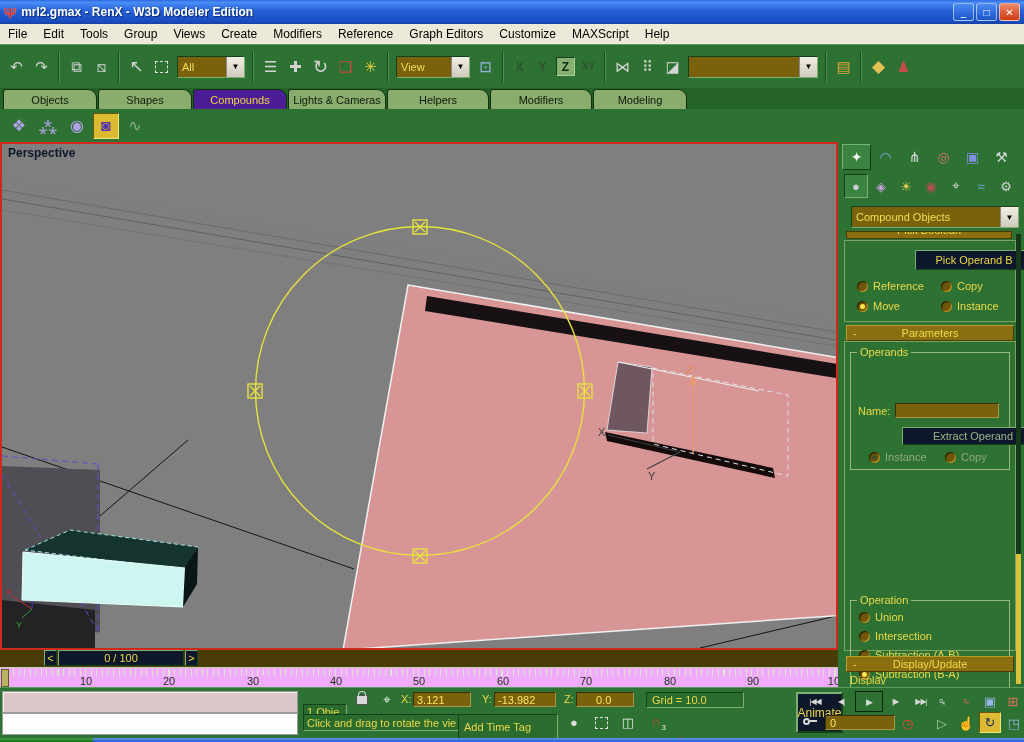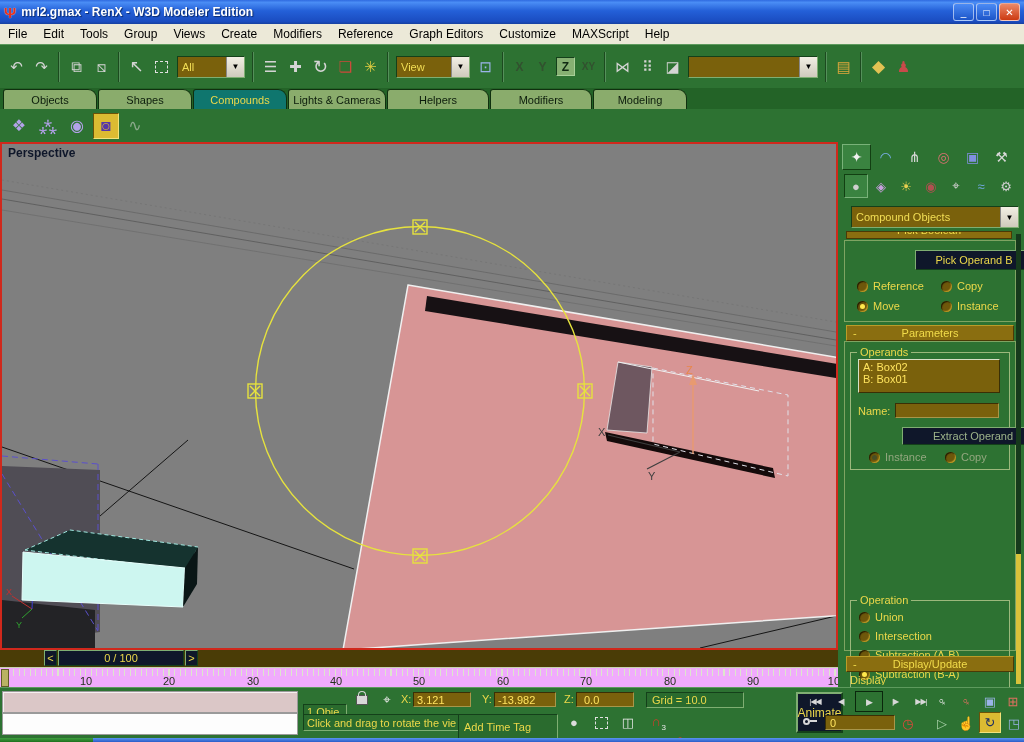--- a/index.html
+++ b/index.html
@@ -43,21 +43,21 @@
     color:#32512f;font-weight:bold;font-size:12px;flex:none;margin:0 2px;}
   .axisbtn.pressed{background:#86b072;border:1px solid;border-color:#14401a #a8d098 #a8d098 #14401a;
     box-sizing:border-box;color:#102a12;}
   
   #tabbar{left:0;top:88px;width:1024px;height:21px;background:#236327;
     display:flex;align-items:flex-end;padding-left:3px;box-sizing:border-box;}
   .tab{height:19px;width:92px;background:#8aac6c;color:#0c1c0c;font-size:11px;
     border:1px solid #10300f;border-bottom:none;border-radius:3px 9px 0 0;
     display:flex;align-items:center;justify-content:center;margin-right:1px;flex:none;
     white-space:nowrap;overflow:hidden;}
-  .tab.active{background:#0f766e;color:#ecd84a;}
+  .tab.active{background:#4c1d95;color:#ecd84a;}
   
   #toolrow{left:0;top:109px;width:1024px;height:33px;background:#2d7232;
     display:flex;align-items:center;padding-left:6px;box-sizing:border-box;}
   .cbtn{width:26px;height:26px;display:flex;align-items:center;justify-content:center;
     color:#b3a2ea;font-size:16px;margin-right:3px;flex:none;}
   .cbtn.active{background:#dcbb32;border:1px solid;border-color:#6a5208 #f2e27a #f2e27a #6a5208;
     box-sizing:border-box;color:#5636a8;}
   
   #viewport{left:0;top:142px;width:838px;height:508px;border:2px solid #d0281c;
     box-sizing:border-box;background:#7f7f7f;overflow:hidden;}
@@ -362,24 +362,20 @@
   </div>
 
   <div class="rollhead abs" style="left:6px;top:183px;width:166px;">
     <span class="minus">-</span>
     <span>Parameters</span>
   </div>
   <div class="abs pbody" style="left:4px;top:199px;width:172px;height:310px;">
 
     <div class="group abs" style="left:5px;top:10px;width:160px;height:118px;">
       <span class="glabel">Operands</span>
-      <div class="brown abs" style="left:7px;top:6px;width:142px;height:34px;border-color:#d8e0c8 #3a2f05 #3a2f05 #d8e0c8;padding:1px 4px;">
-        <div>A: Box02</div>
-        <div>B: Box01</div>
-      </div>
       <div class="rrow abs" style="left:7px;top:52px;">
         <span>Name:</span>
       </div>
       <div class="brown abs" style="left:44px;top:50px;width:104px;height:15px;"></div>
       <div class="gbtn dim abs" style="left:7px;top:74px;width:142px;height:18px;">Extract Operand</div>
       <div class="rrow dim abs" style="left:18px;top:98px;">
         <span class="radio ondim"></span>
         <span>Instance</span>
       </div>
       <div class="rrow dim abs" style="left:94px;top:98px;">
@@ -457,21 +453,21 @@
   <div class="sunken abs" style="left:303px;top:4px;width:44px;height:15px;padding:1px 3px;margin-top:12px;">1 Obje</div>
   <div class="navbtn abs" style="left:352px;top:3px;width:20px;height:17px;">
       <span class="padlock"></span>
     </div>
   <div class="navbtn abs" style="left:377px;top:3px;width:20px;height:17px;">⌖</div>
   <span class="abs" style="left:401px;top:5px;color:#ecd84a;font-size:11px;">X:</span>
   <div class="brown abs" style="left:413px;top:4px;width:58px;height:15px;padding:1px 3px;">3.121</div>
   <span class="abs" style="left:482px;top:5px;color:#ecd84a;font-size:11px;">Y:</span>
   <div class="brown abs" style="left:494px;top:4px;width:62px;height:15px;padding:1px 3px;">-13.982</div>
   <span class="abs" style="left:564px;top:5px;color:#ecd84a;font-size:11px;">Z:</span>
-  <div class="brown abs" style="left:576px;top:4px;width:58px;height:15px;padding:1px 7px;">0.0</div>
+  <div class="brown abs" style="left:576px;top:4px;width:58px;height:15px;padding:1px 19px;">0.0</div>
   <div class="sunken abs" style="left:646px;top:4px;width:98px;height:16px;padding:1px 5px;">Grid = 10.0</div>
 
   <div class="sunken abs" style="left:303px;top:26px;width:182px;height:17px;padding:2px 3px;">Click and drag to rotate the vie</div>
   <div class="sunken abs" style="left:458px;top:26px;width:100px;height:28px;padding:6px 5px;">Add Time Tag</div>
   <div class="navbtn abs" style="left:562px;top:25px;width:24px;height:19px;color:#dcdcdc;">●</div>
   <div class="navbtn abs" style="left:589px;top:25px;width:24px;height:19px;">
       <span class="dashedsq"></span>
     </div>
   <div class="navbtn abs" style="left:616px;top:25px;width:24px;height:19px;">◫</div>
   <div class="magnet abs" style="left:646px;top:26px;width:20px;height:18px;">

